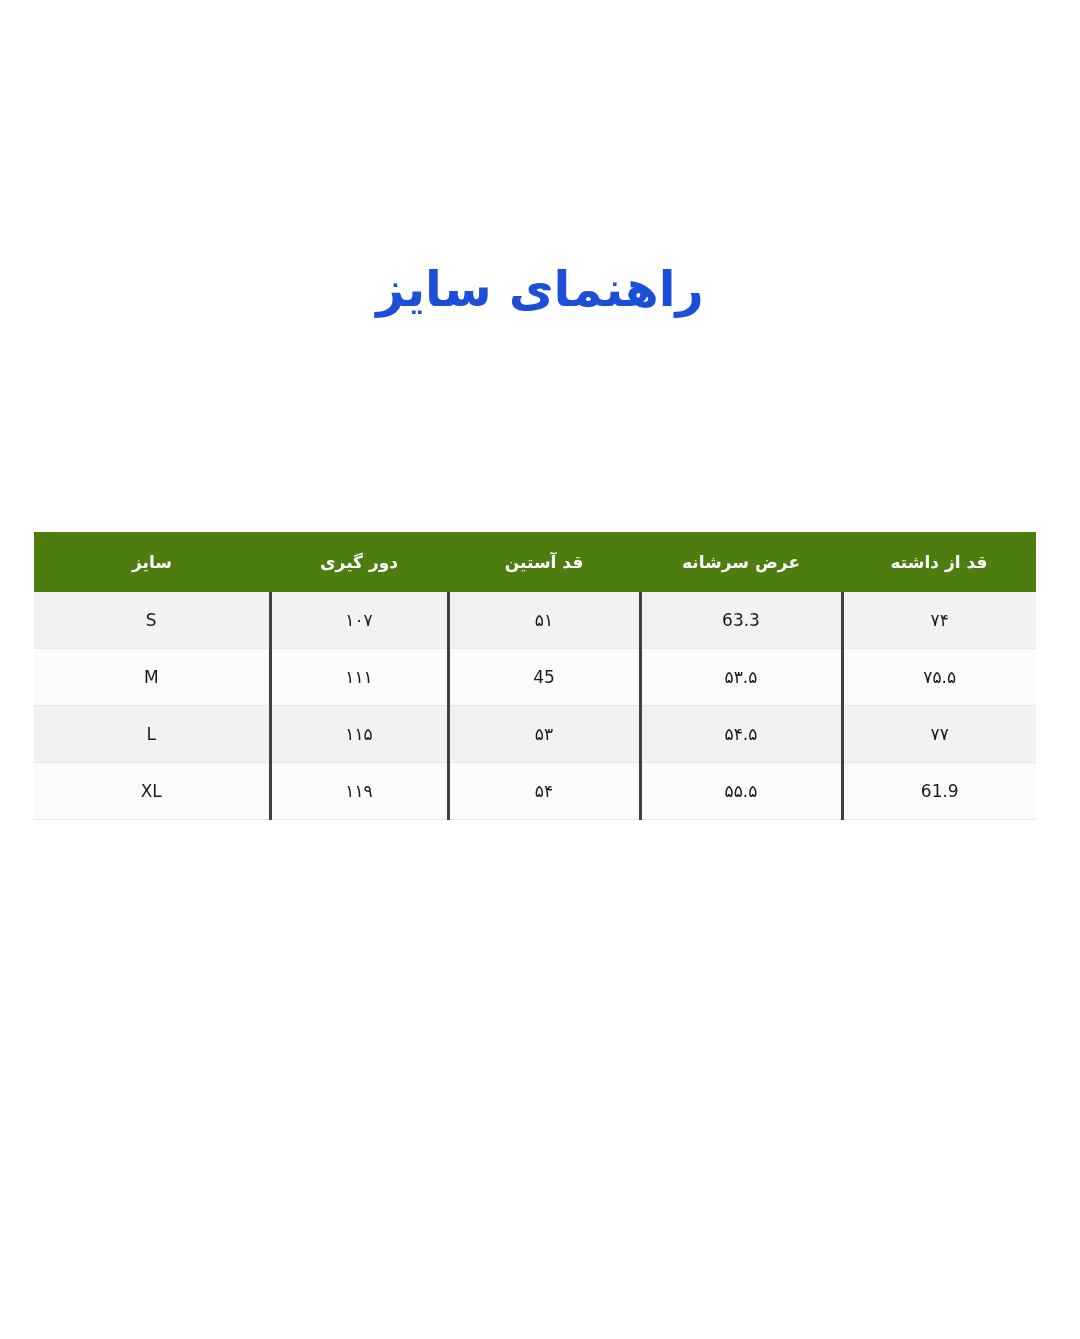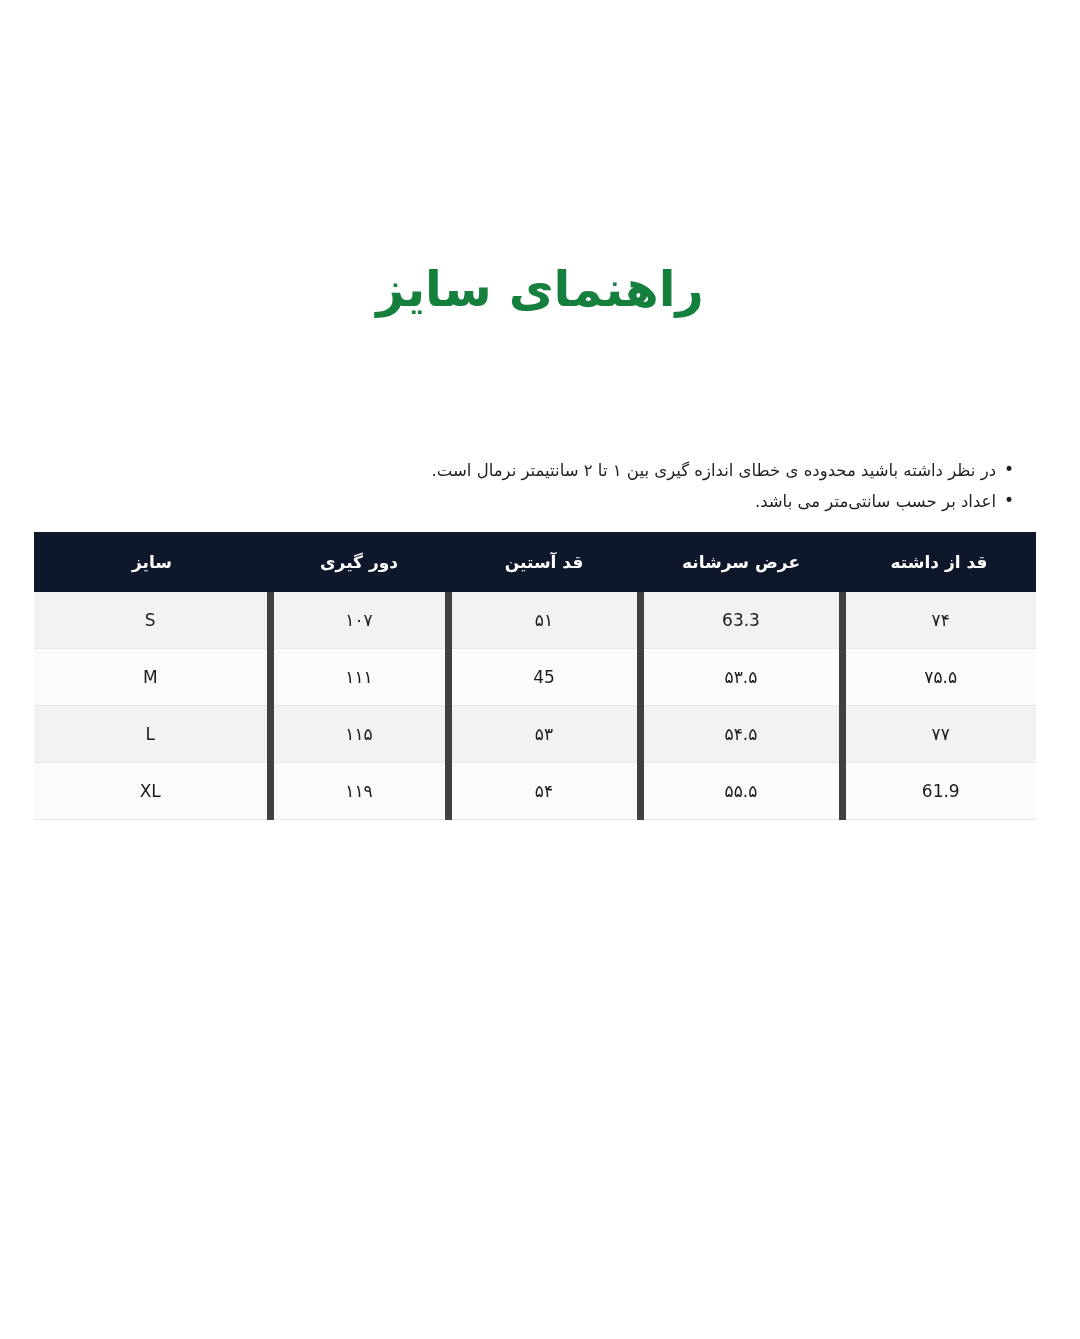--- a/index.html
+++ b/index.html
@@ -22,21 +22,21 @@
     position: relative;
   }
   .title {
     position: absolute;
     top: 228px;
     left: 0;
     width: 1080px;
     text-align: center;
     font-size: 49px;
     font-weight: 700;
-    color: #15803d;
+    color: #1d4ed8;
     letter-spacing: 0px;
     direction: rtl;
   }
   .notes {
     position: absolute;
     top: 455px;
     right: 46px;
     width: 944px;
     direction: rtl;
     text-align: right;
@@ -67,37 +67,37 @@
     right: 44px;
     width: 992px;
   }
   table.size-table {
     width: 992px;
     border-collapse: collapse;
     direction: rtl;
     table-layout: fixed;
   }
   table.size-table thead th {
-    background: #0f172a;
+    background: #4d7c0f;
     color: #ffffff;
     font-size: 17px;
     font-weight: 700;
     height: 58px;
     text-align: center;
     border: none;
     vertical-align: middle;
   }
   table.size-table tbody td {
     height: 54px;
     text-align: center;
     vertical-align: middle;
     font-size: 17px;
     color: #1b1b1b;
     border-right: 1px solid #e2e2e2;
-    border-left: 7px solid #404040;
+    border-left: 3px solid #404040;
     border-bottom: 1px solid #e8e8e8;
   }
   table.size-table tbody td:first-child {
     border-right: none;
     text-align: center;
   }
   table.size-table tbody td:last-child {
     border-left: none;
   }
   table.size-table tbody tr:nth-child(odd) td {
@@ -112,26 +112,20 @@
   .col-shw    { width: 200px; }
   .col-shl    { width: 192px; }
 </style>
 </head>
 <body>
 
 <div class="page">
 
   <h1 class="title">راهنمای سایز</h1>
 
-  <div class="notes">
-    <ul>
-      <li>در نظر داشته باشید محدوده ی خطای اندازه گیری بین ۱ تا ۲ سانتیمتر نرمال است.</li>
-      <li>اعداد بر حسب سانتی‌متر می باشد.</li>
-    </ul>
-  </div>
 
   <div class="table-wrap">
     <table class="size-table">
       <thead>
         <tr>
           <th class="col-shl">قد از داشته</th>
           <th class="col-shw">عرض سرشانه</th>
           <th class="col-sleeve">قد آستین</th>
           <th class="col-chest">دور گیری</th>
           <th class="col-size">سایز</th>

